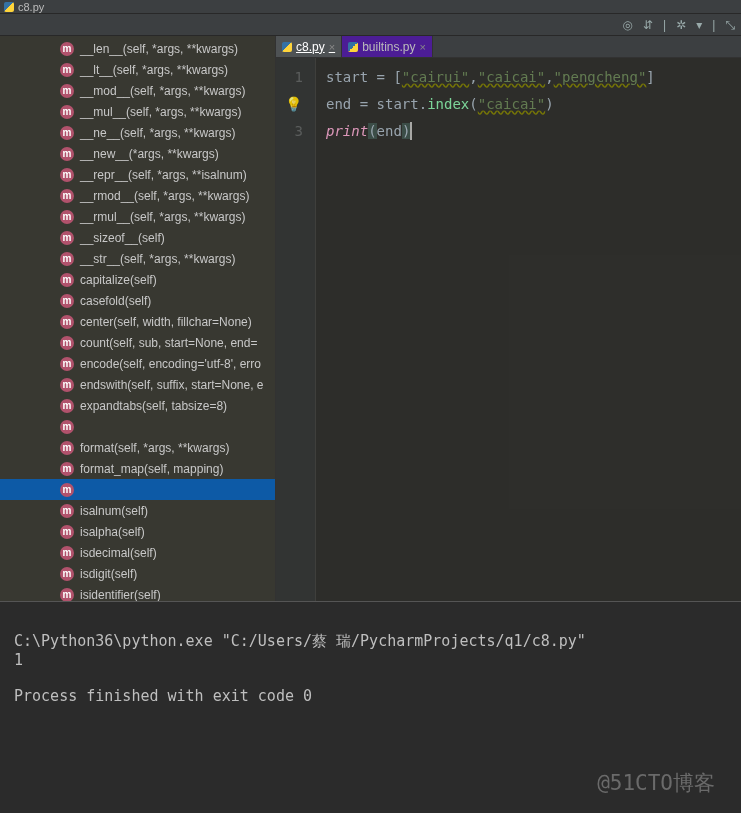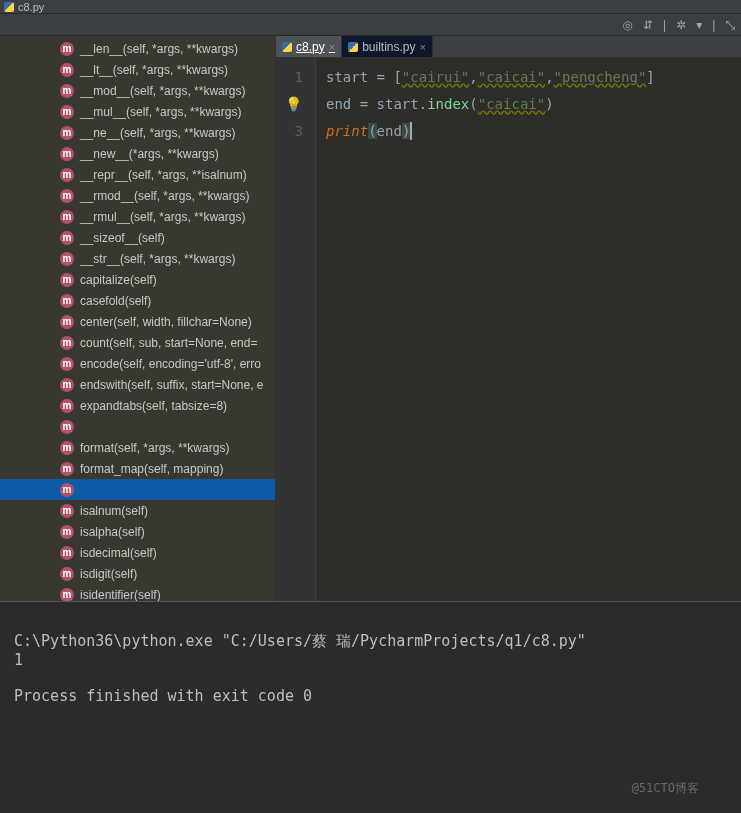--- a/index.html
+++ b/index.html
@@ -84,21 +84,21 @@
     height: 22px;
     background: #3c3f41;
     display: flex;
     border-bottom: 1px solid #323232;
   }
   .tab {
     display: flex;
     align-items: center;
     padding: 0 6px;
     height: 100%;
-    background: #0f172a;
+    background: #4c1d95;
     color: #bbb;
     font-size: 12px;
     border-right: 1px solid #323232;
     gap: 4px;
     cursor: pointer;
   }
   .tab.active {
     background: #4e5254;
     color: #fff;
     text-decoration: underline;
@@ -139,40 +139,40 @@
     color: #f0c040;
   }
   .code {
     padding: 6px 10px;
     white-space: pre;
     color: #a9b7c6;
   }
   .kw-str { color: #6a8759; }
   .kw-str.u { text-decoration: underline wavy #808000; }
   .kw-func { color: #86efac; }
-  .kw-call { color: #f97316; font-style: italic;}
+  .kw-call { color: #f9a8d4; font-style: italic;}
   .paren-hl { background:#3b514d; }
   .caret { display:inline-block;width:2px;height:18px;background:#bbb;vertical-align:middle;margin-bottom:2px;}
   .console {
     height: 210px;
     background: #2b2b2b;
     border-top: 1px solid #555;
     font-family: 'SimSun','Consolas',monospace;
     font-size: 15px;
     color: #bfbfbf;
     padding: 30px 14px 10px;
     white-space: pre;
     position: relative;
   }
   .watermark {
     position: absolute;
-    right: 42px;
+    right: 26px;
     bottom: 14px;
     color: #6a6a6a;
-    font-size: 12px;
+    font-size: 21px;
   }
   .tool-ico { color:#9aa; font-size:12px; }
 </style>
 </head>
 <body>
 
 <div class="window-tab">
   <span class="py-icon"></span>
   <span style="margin-left:4px;">c8.py</span>
 </div>

